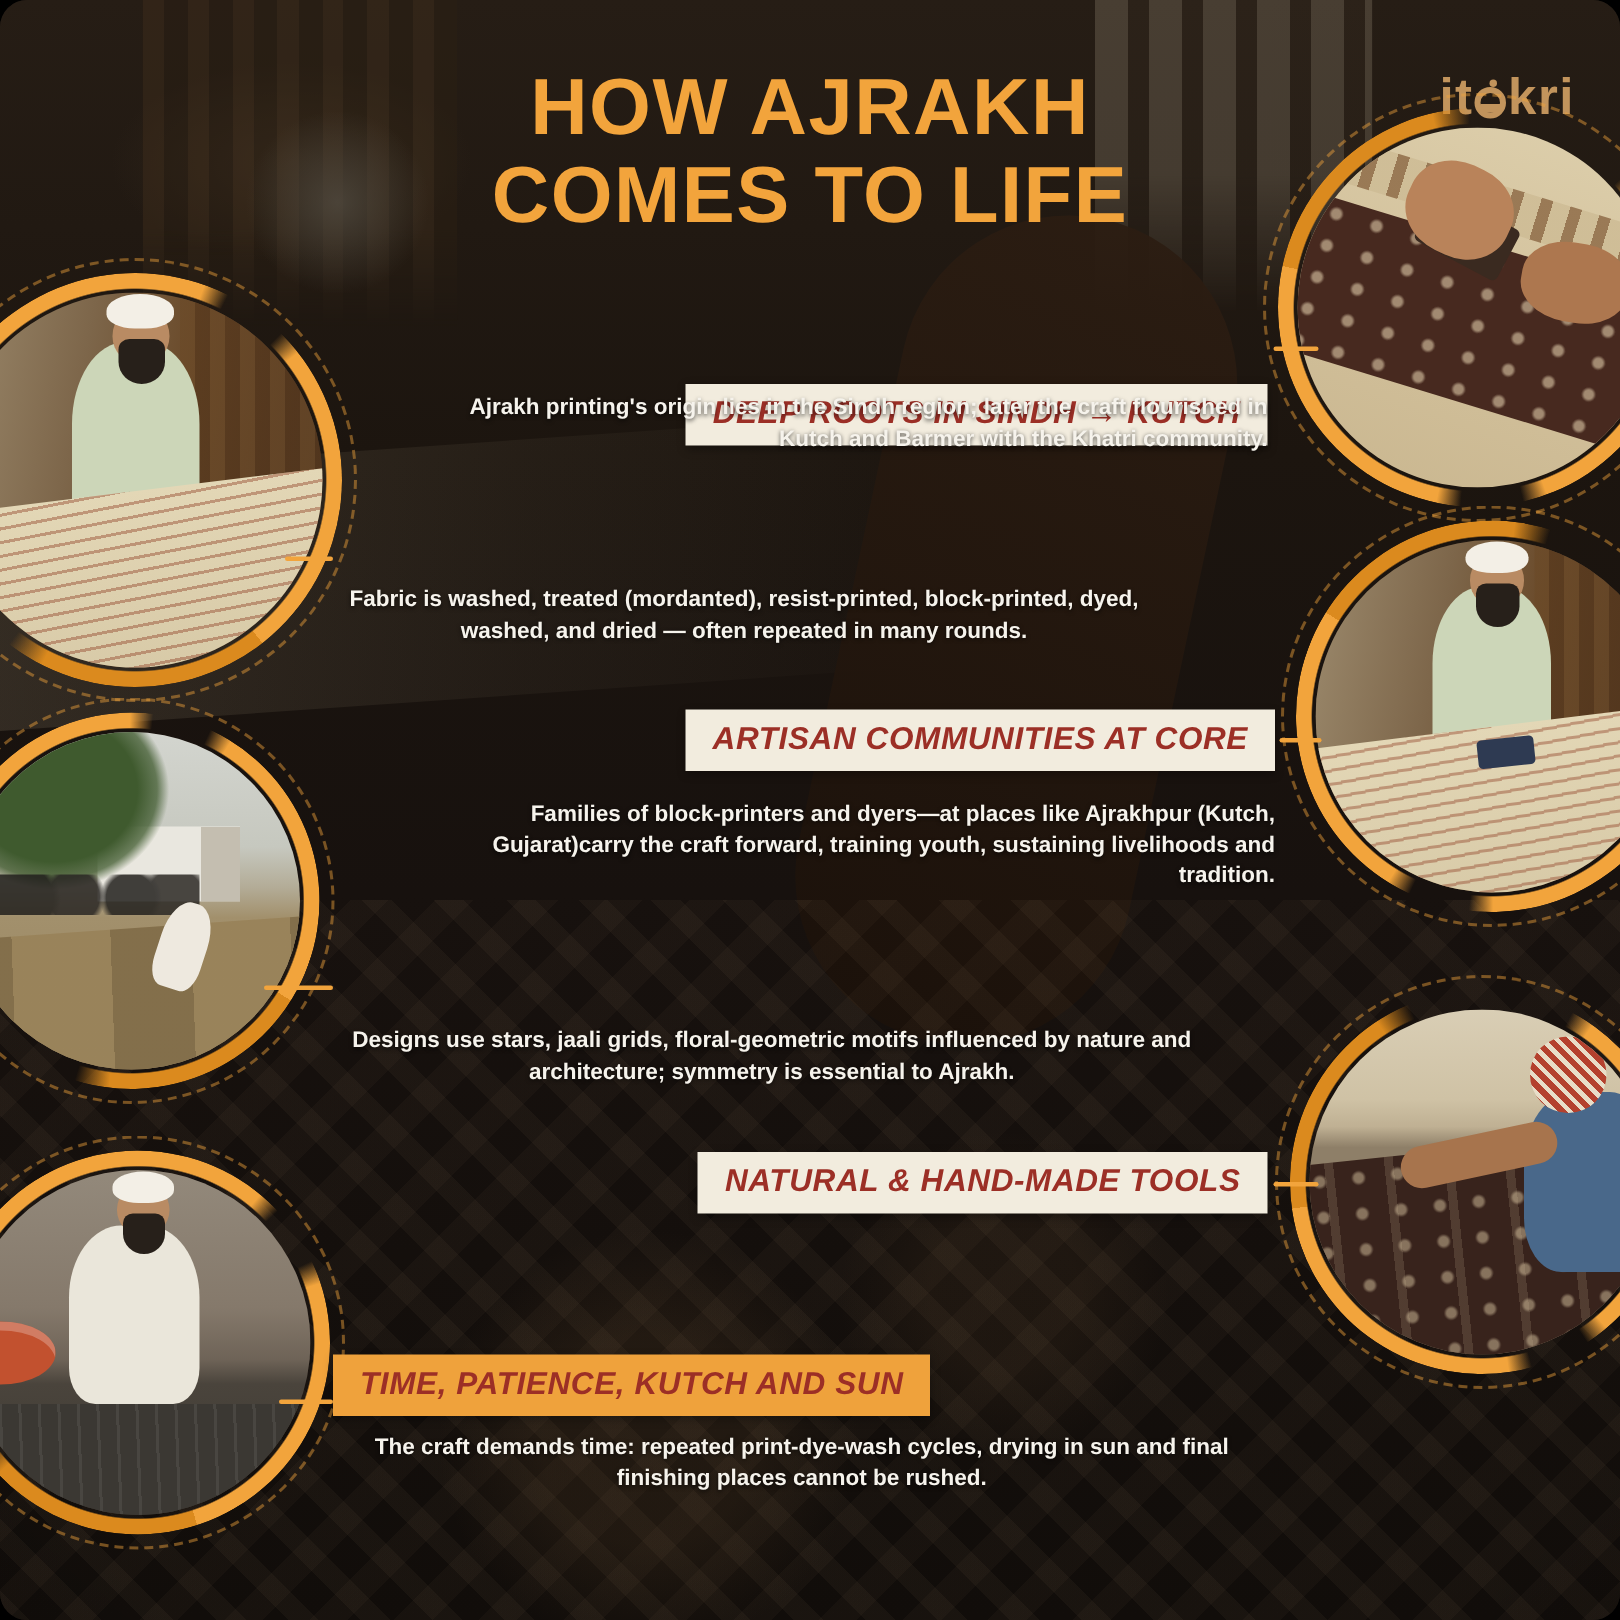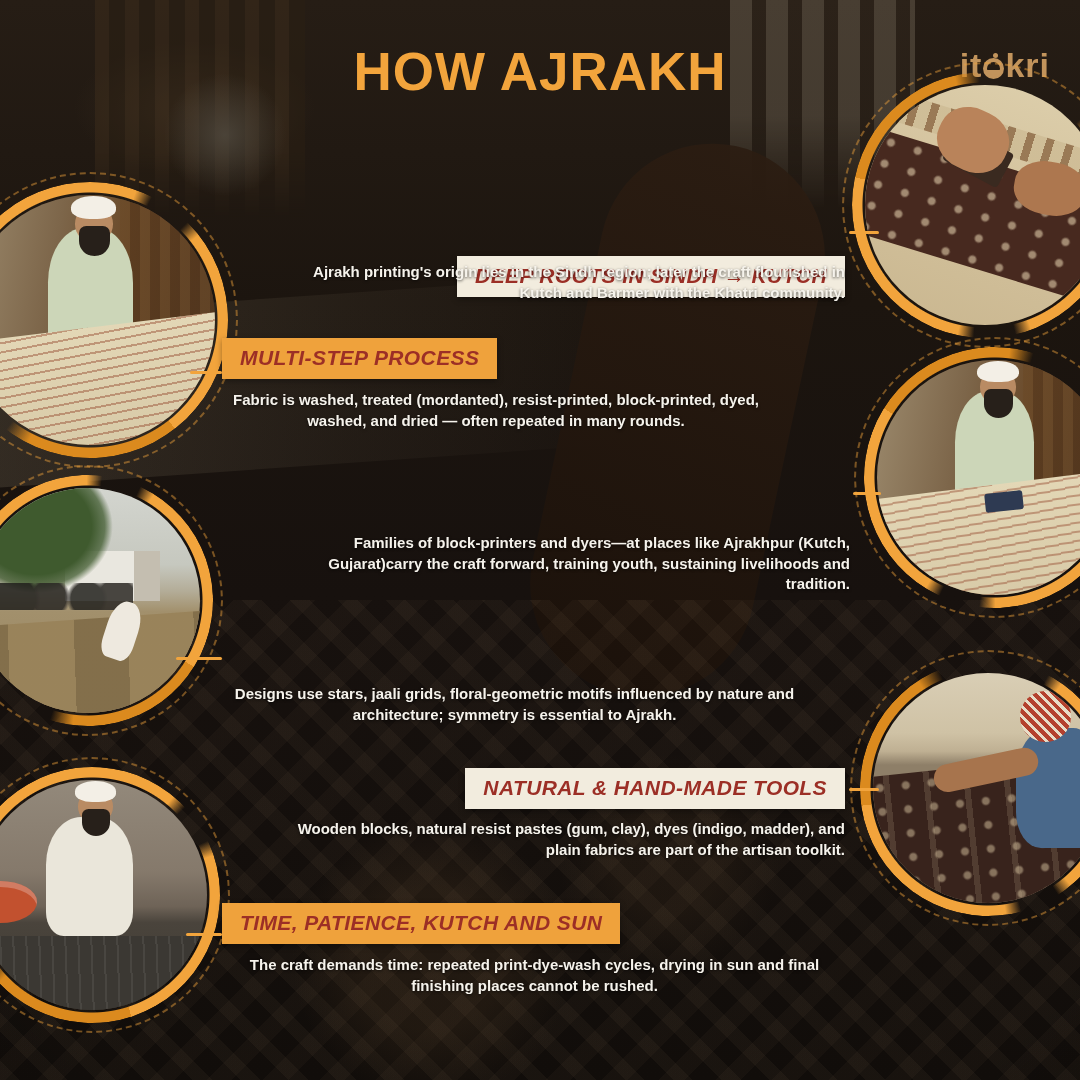--- a/index.html
+++ b/index.html
@@ -7,21 +7,21 @@
     --header-cream-bg:#F2ECDE;
     --header-orange-bg:#EFA23C;
     --header-text-red:#9C2F26;
     --body-text:#F6F3EC;
     --background:#17110D;
     --logo-gold:#C2945C;
   }
   *{margin:0;padding:0;box-sizing:border-box;}
   html,body{background:#000;}
   body{font-family:"Liberation Sans",sans-serif;}
-  #canvas{position:relative;width:1080px;height:1080px;overflow:hidden;background:var(--background);}
+  #canvas{position:relative;width:1080px;height:1080px;overflow:hidden;background:var(--background);border-radius:18px;}
 
   
   .bgl{position:absolute;}
   .bg-base{inset:0;background:
     radial-gradient(closest-side at 18% 10%, rgba(95,75,52,.30), transparent 62%),
     linear-gradient(180deg,#261d15 0%,#1c150f 28%,#17110e 55%,#110d0a 100%);}
   .bg-door{left:95px;top:0;width:210px;height:218px;opacity:.42;
     background:repeating-linear-gradient(90deg,#43311e 0 14px,#2d2113 14px 30px);
     -webkit-mask:linear-gradient(180deg,#000 70%,transparent 100%);
     mask:linear-gradient(180deg,#000 70%,transparent 100%);}
@@ -167,20 +167,21 @@
   <div class="bgl bg-door"></div>
   <div class="bgl bg-figure"></div>
   <div class="bgl bg-curtain"></div>
   <div class="bgl bg-table"></div>
   <div class="bgl bg-arm"></div>
   <div class="bgl bg-fabric"></div>
   <div class="bgl bg-vignette"></div>
 
   <div class="title">
     <div>HOW AJRAKH</div>
+    <div>COMES TO LIFE</div>
   </div>
 
   <div class="logo">
     <span>it</span>
       <span class="logo-o"></span>
       <span>kri</span>
   </div>
 
   <div class="circle c1">
     <div class="ring-dash"></div>
@@ -260,31 +261,30 @@
       <div class="ply scene-shirt"></div>
       <div class="ply scene-arm6"></div>
       <div class="ply scene-wrap"></div>
     </div>
   </div>
 
   <div class="hdr cream h1">DEEP ROOTS IN SINDH → KUTCH</div>
   <div class="connector ln1"></div>
   <p class="para r p1">Ajrakh printing's origin lies in the Sindh region; later the craft flourished in Kutch and Barmer with the Khatri community.</p>
 
-  <div class="hdr orange h2">MULTI-STEP PROCESS</div>
   <div class="connector ln2"></div>
   <p class="para l p2">Fabric is washed, treated (mordanted), resist-printed, block-printed, dyed, washed, and dried — often repeated in many rounds.</p>
 
+  <div class="hdr cream h3">ARTISAN COMMUNITIES AT CORE</div>
   <div class="connector ln3"></div>
   <p class="para r p3">Families of block-printers and dyers—at places like Ajrakhpur (Kutch, Gujarat)carry the craft forward, training youth, sustaining livelihoods and tradition.</p>
 
   <div class="connector ln4"></div>
   <p class="para l p4">Designs use stars, jaali grids, floral-geometric motifs influenced by nature and architecture; symmetry is essential to Ajrakh.</p>
 
   <div class="hdr cream h5">NATURAL &amp; HAND-MADE TOOLS</div>
   <div class="connector ln5"></div>
-  <p class="para r p5">Wooden blocks, natural resist pastes (gum, clay), dyes (indigo, madder), and plain fabrics are part of the artisan toolkit.</p>
 
   <div class="hdr orange h6">TIME, PATIENCE, KUTCH AND SUN</div>
   <div class="connector ln6"></div>
   <p class="para l p6">The craft demands time: repeated print-dye-wash cycles, drying in sun and final finishing places cannot be rushed.</p>
 
 </div>
 
 </body></html>

